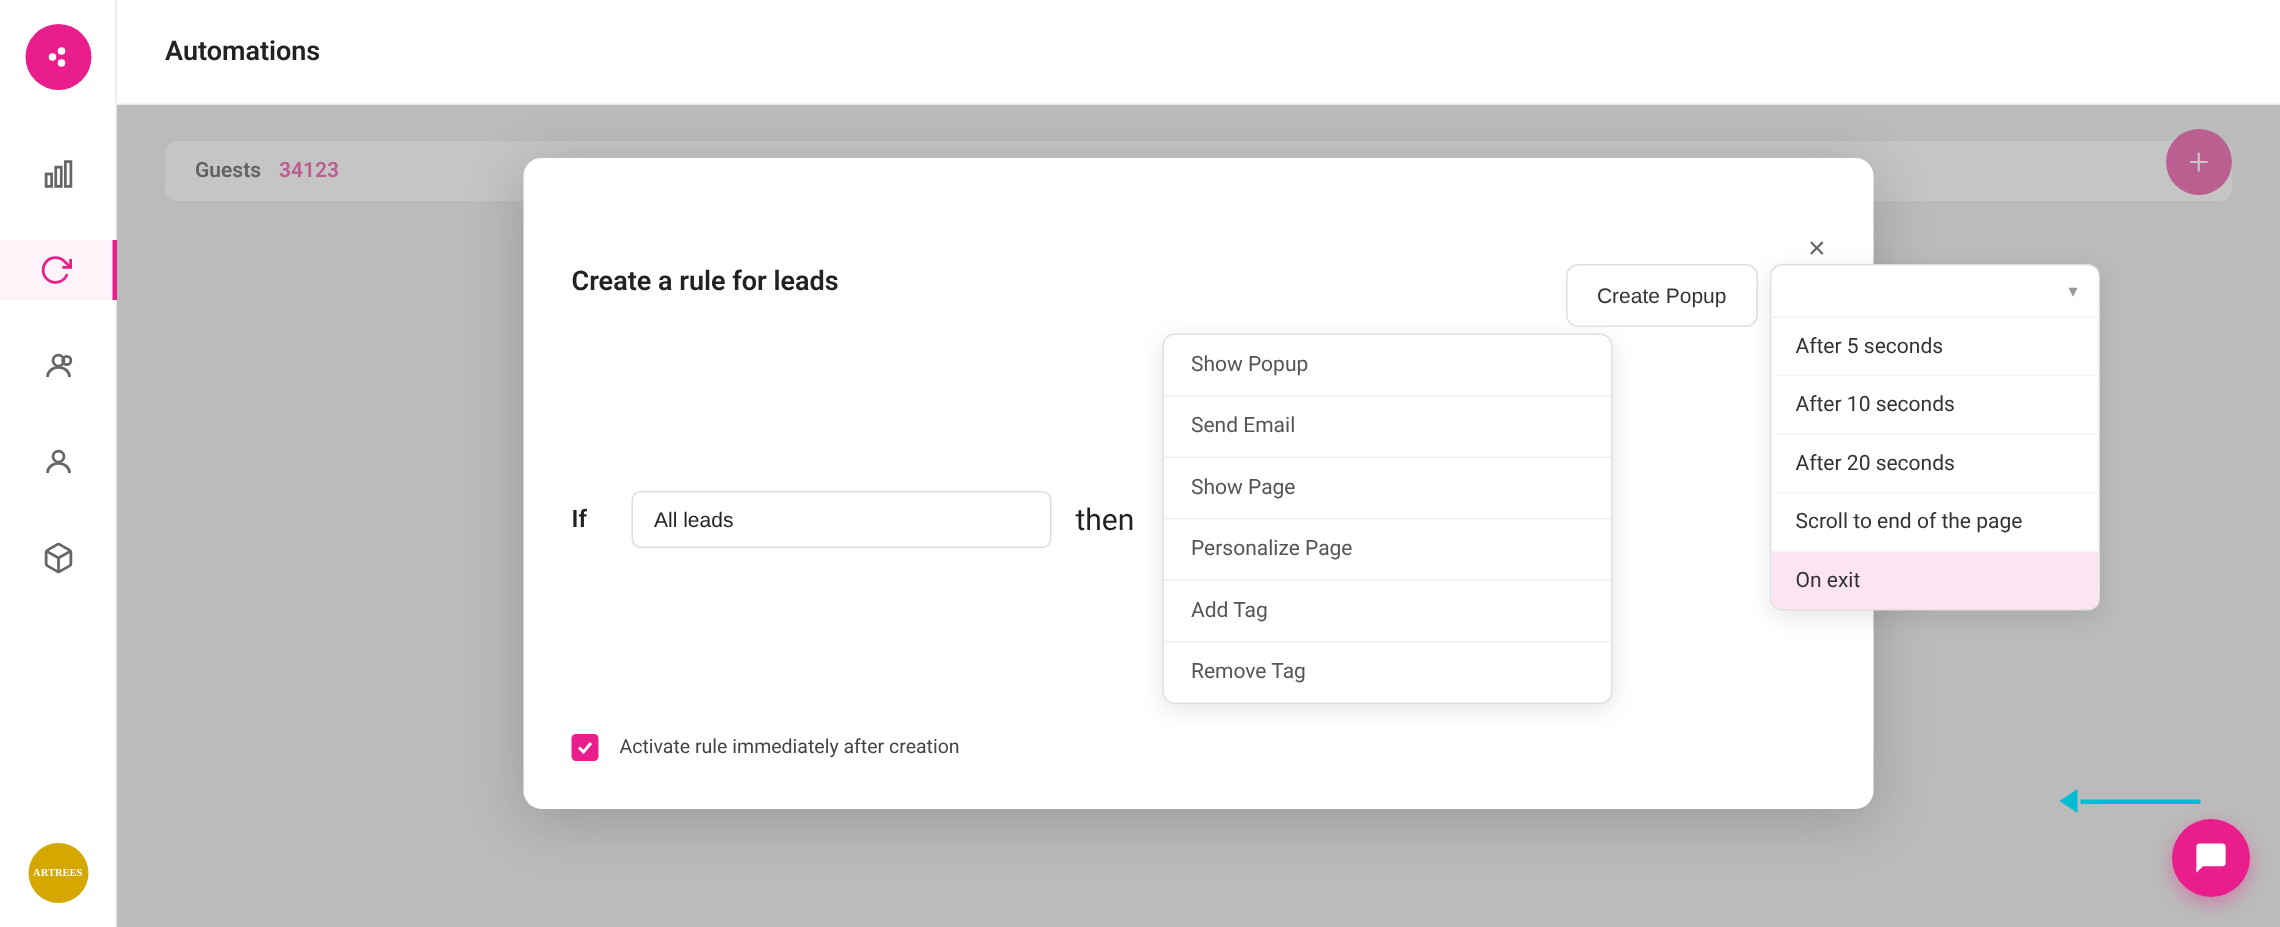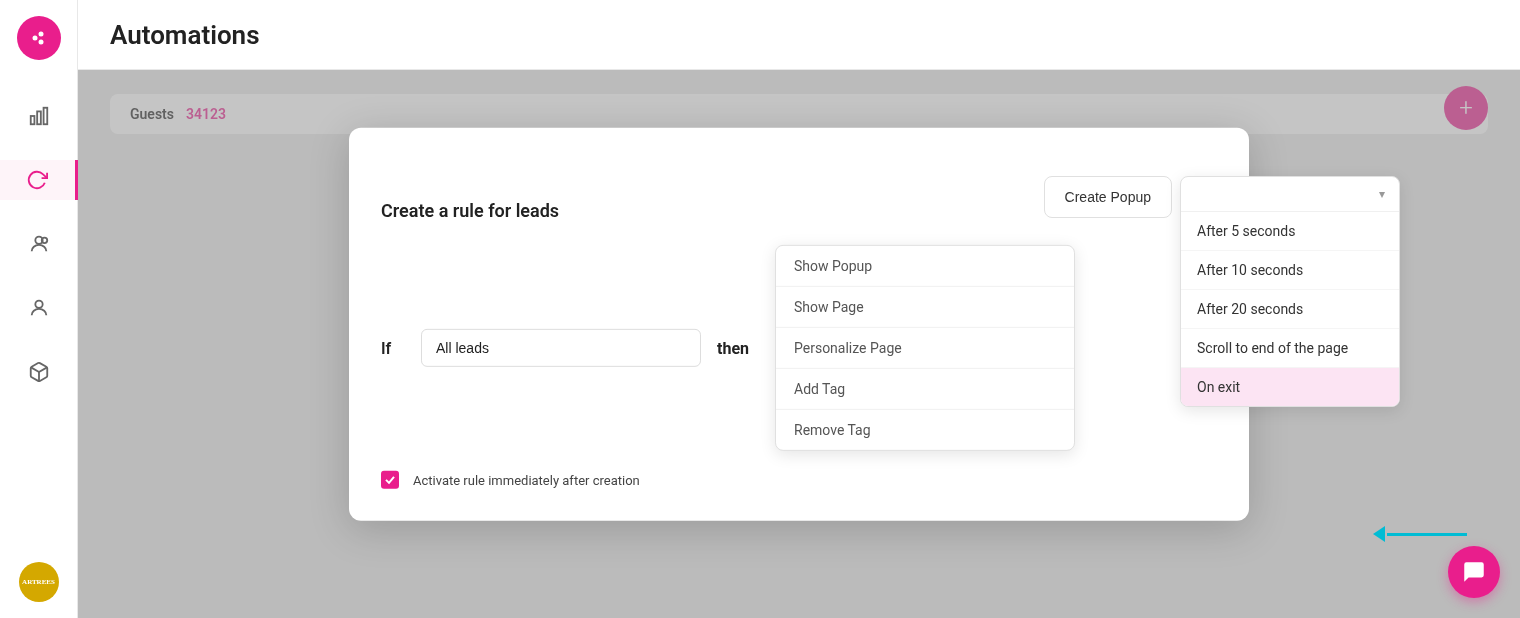--- a/index.html
+++ b/index.html
@@ -87,21 +87,21 @@
     
     .header {
       height: 70px;
       background: #fff;
       display: flex;
       align-items: center;
       padding: 0 32px;
       border-bottom: 1px solid #e8e8e8;
     }
     .header-title {
-      font-size: 26px;
+      font-size: 18px;
       font-weight: 600;
       color: #222;
     }
 
     
     .content {
       flex: 1;
       background: #e8e8e8;
       padding: 24px 32px;
       position: relative;
@@ -192,22 +192,22 @@
       gap: 16px;
       margin-bottom: 20px;
     }
     .if-label {
       font-size: 16px;
       font-weight: 600;
       color: #222;
       min-width: 24px;
     }
     .then-label {
-      font-size: 16px;
-      font-weight: 700;
+      font-size: 20px;
+      font-weight: 400;
       color: #222;
       min-width: 42px;
     }
     .all-leads-input {
       flex: 1;
       max-width: 280px;
       border: 1.5px solid #ddd;
       border-radius: 6px;
       padding: 10px 14px;
       font-size: 14px;
@@ -446,20 +446,23 @@
       <div class="rule-row">
         <span class="if-label">If</span>
         <input class="all-leads-input" type="text" value="All leads" style="">
 
         <span class="then-label">then</span>
 
         <div class="then-dropdown">
           <div class="dropdown-box">
             <div class="dropdown-item">
               <span>Show Popup</span>
+            </div>
+            <div class="dropdown-item">
+              <span>Send Email</span>
             </div>
             <div class="dropdown-item">
               <span>Show Page</span>
             </div>
             <div class="dropdown-item">
               <span>Personalize Page</span>
             </div>
             <div class="dropdown-item">
               <span>Add Tag</span>
             </div>

